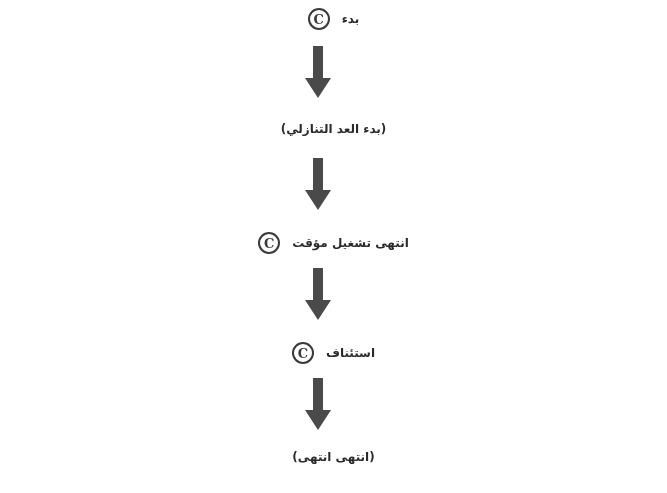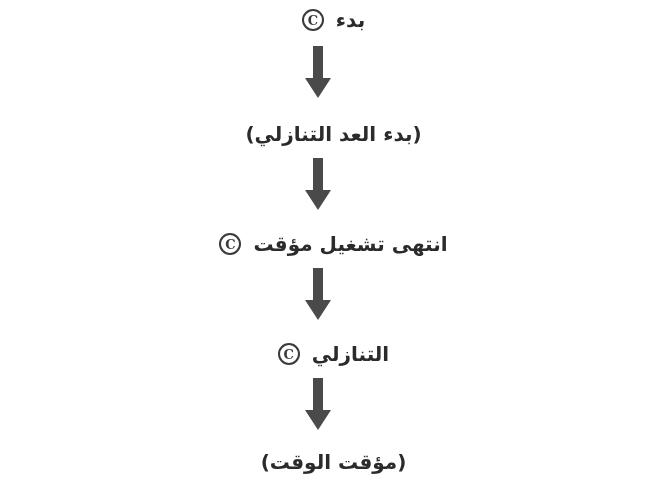--- a/index.html
+++ b/index.html
@@ -22,21 +22,21 @@
     position: absolute;
     display: flex;
     flex-direction: row;
     align-items: center;
     justify-content: center;
     gap: 12px;
     direction: rtl;
     white-space: nowrap;
   }
   .step-label {
-    font-size: 20px;
+    font-size: 12px;
     font-weight: bold;
     color: #2b2b2b;
     direction: rtl;
     unicode-bidi: embed;
     line-height: 1.2;
   }
   .c-icon {
     width: 22px;
     height: 22px;
     border: 2px solid #3a3a3a;
@@ -94,25 +94,25 @@
   <div class="step" id="node-2">
     <span class="step-label">انتهى تشغيل مؤقت</span>
     <span class="c-icon">C</span>
   </div>
 
   <svg class="arrow" id="arrow-2" viewBox="0 0 26 52">
     <polygon points="8,0 18,0 18,32 26,32 13,52 0,32 8,32" fill="#4a4a4a"></polygon>
   </svg>
 
   <div class="step" id="node-3">
-    <span class="step-label">التنازلي</span>
+    <span class="step-label">استئناف</span>
     <span class="c-icon">C</span>
   </div>
 
   <svg class="arrow" id="arrow-3" viewBox="0 0 26 52">
     <polygon points="8,0 18,0 18,32 26,32 13,52 0,32 8,32" fill="#4a4a4a"></polygon>
   </svg>
 
   <div class="step" id="node-4">
-    <span class="step-label">(مؤقت الوقت)</span>
+    <span class="step-label">(انتهى انتهى)</span>
   </div>
 
 </div>
 
 </body></html>

